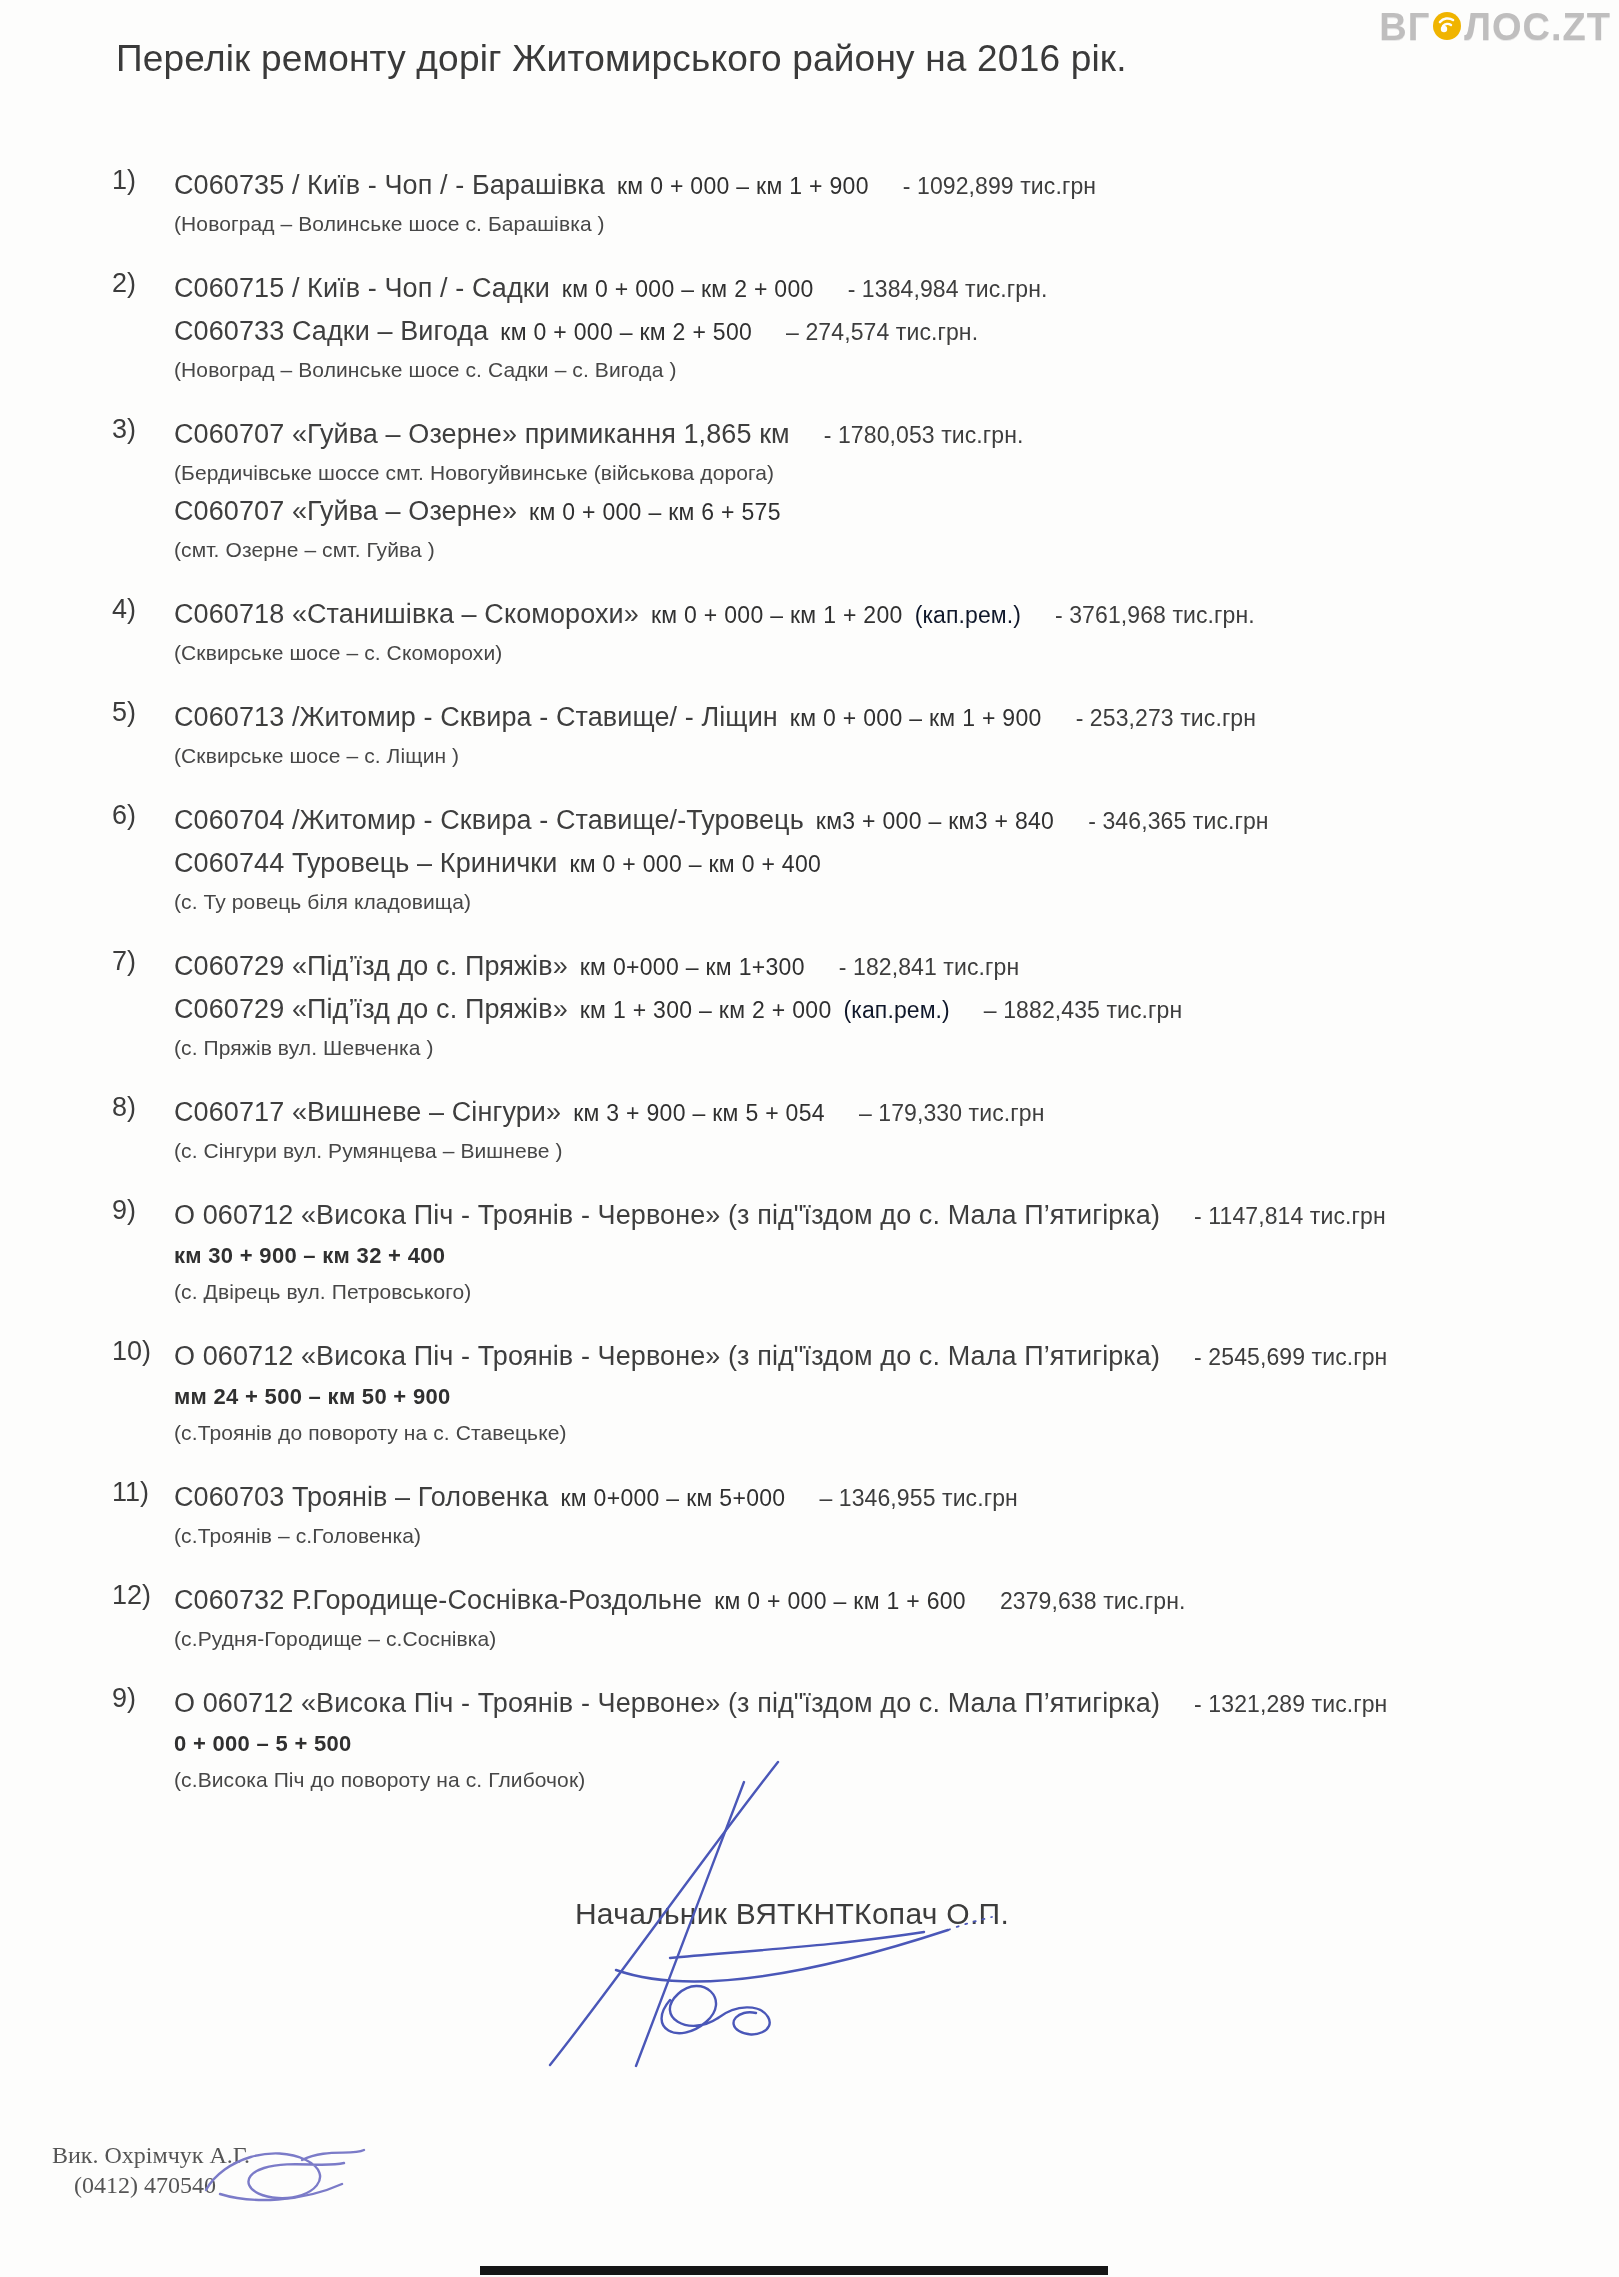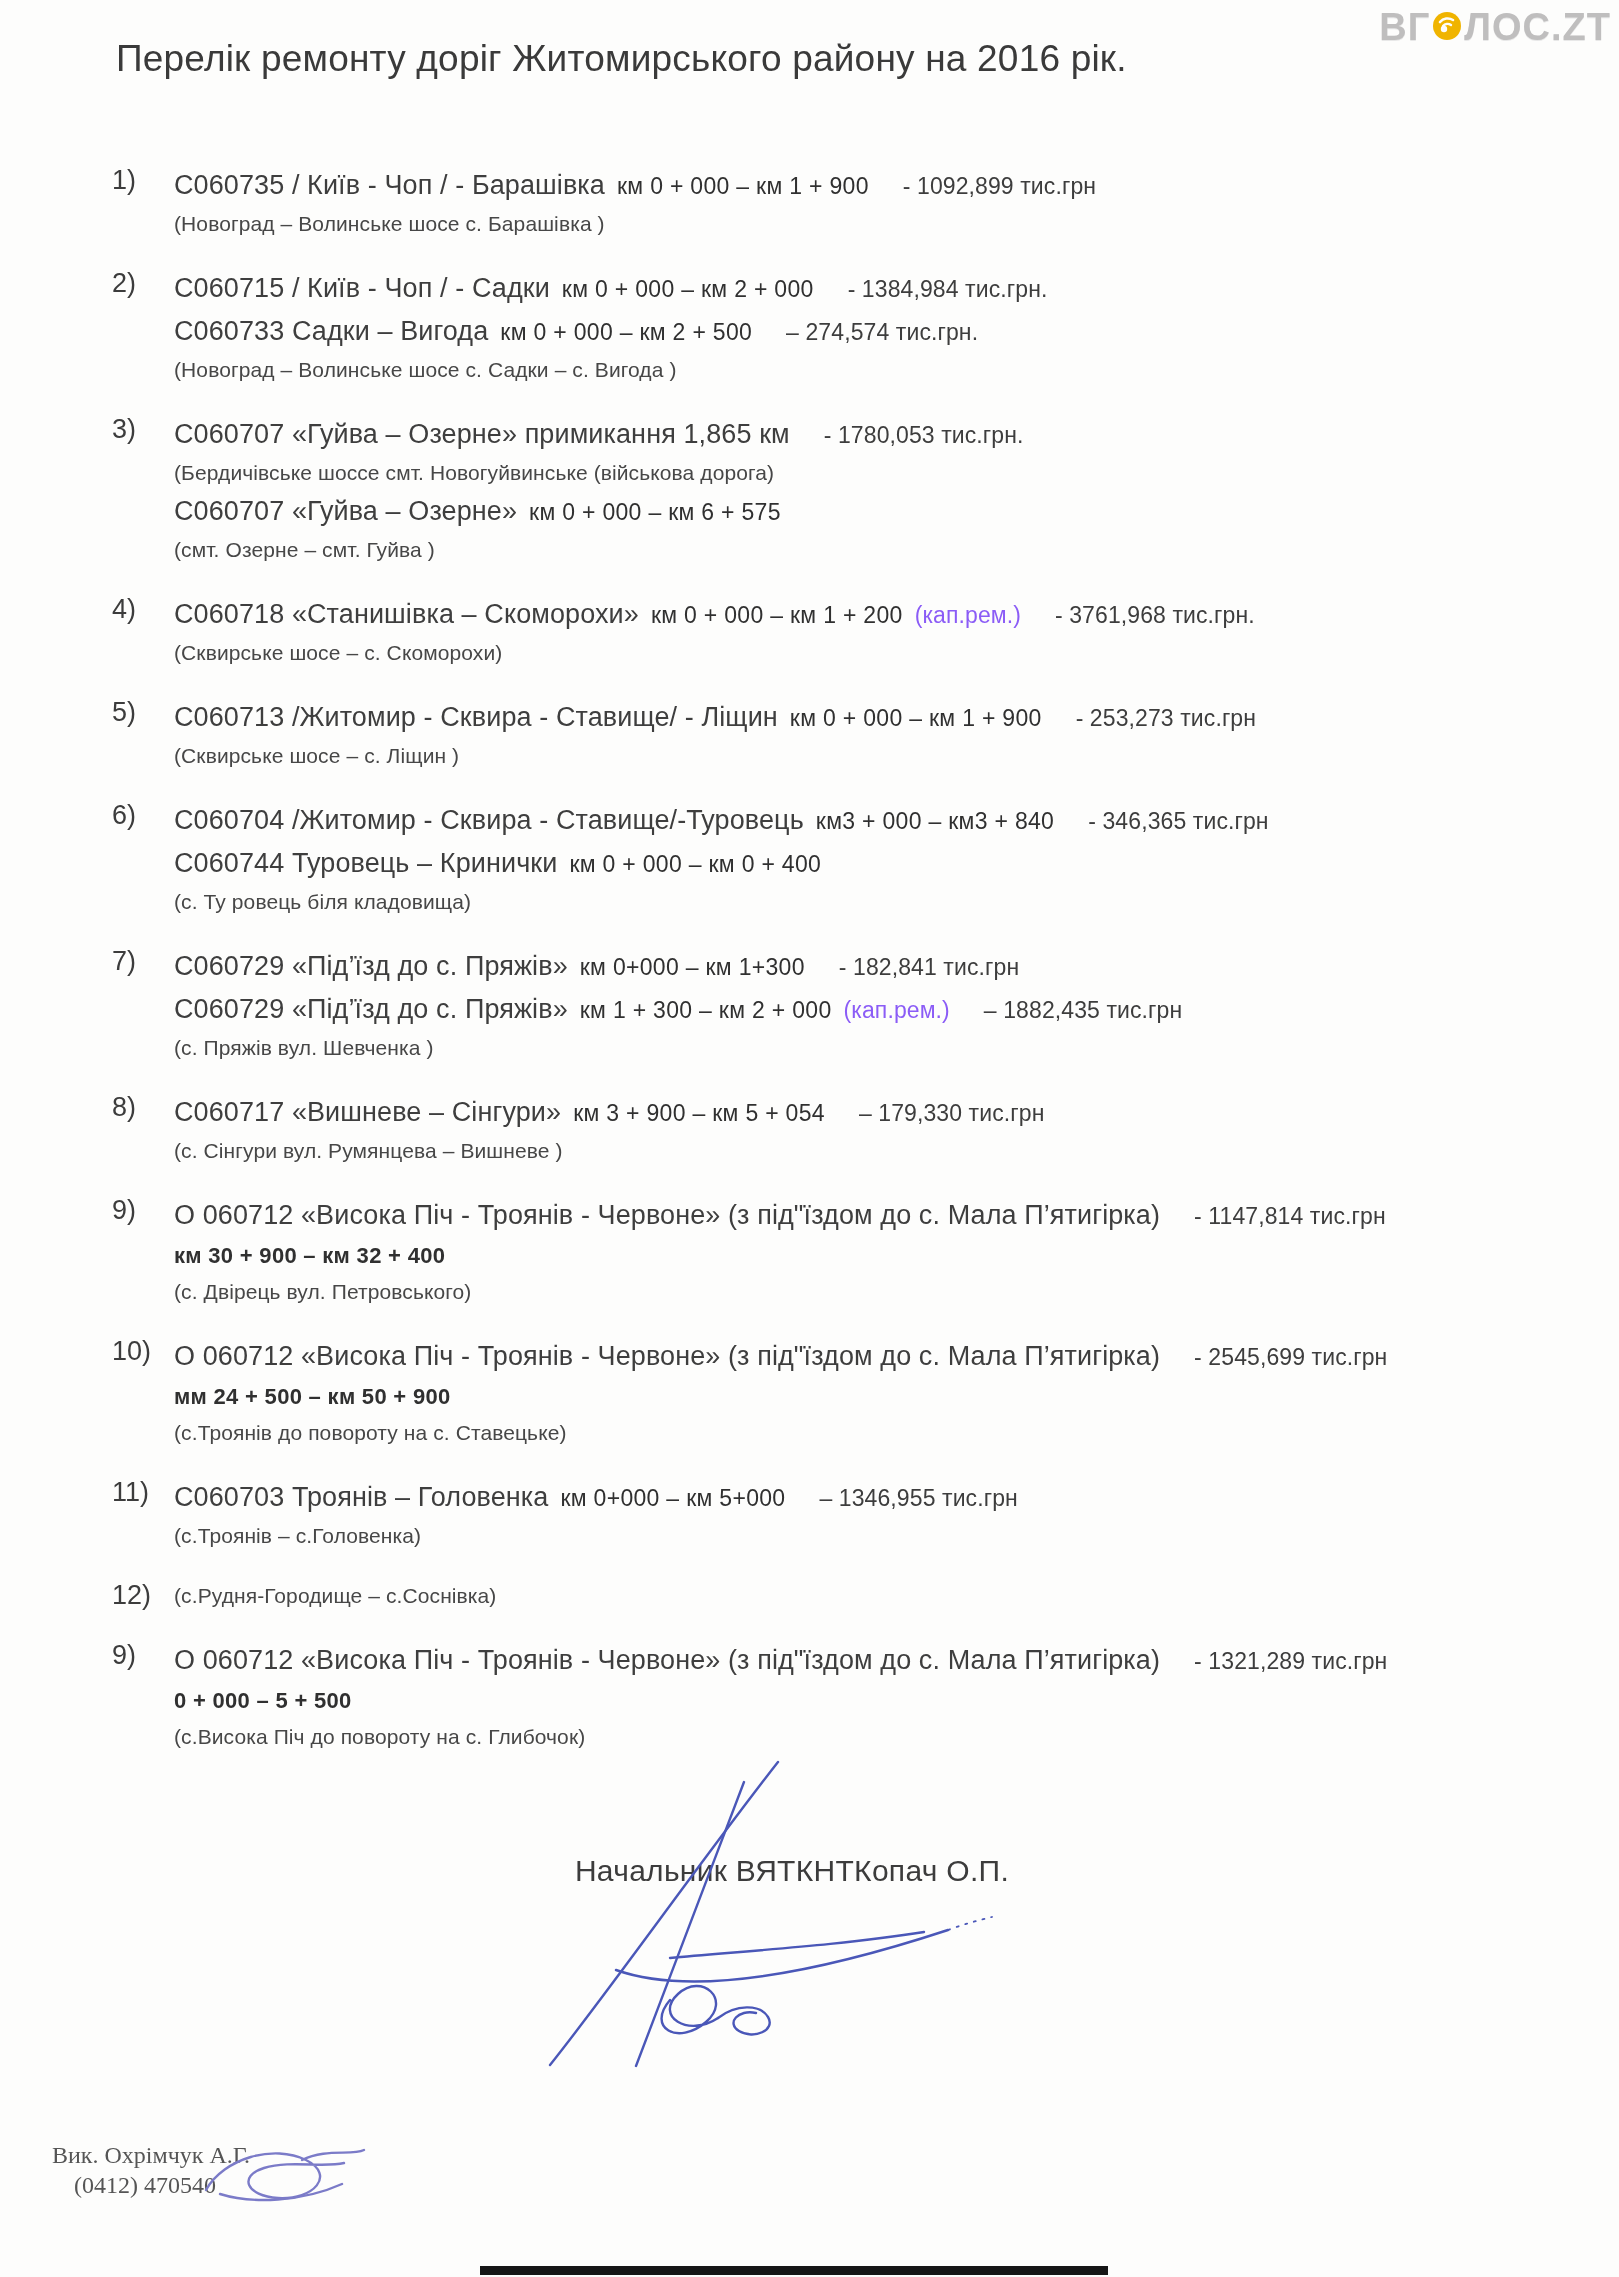--- a/index.html
+++ b/index.html
@@ -50,21 +50,21 @@
   }
   .line-main .km{
     font-weight:400;
     font-size:23px;
     color:#303030;
     margin-left:12px;
     letter-spacing:0.3px;
   }
   .line-main .mid{
     font-size:23px;
-    color:#8b5cf6;
+    color:#0f172a;
     margin-left:12px;
   }
   .line-main .amount{
     font-size:23px;
     color:#3d3d3d;
     margin-left:34px;
   }
   .line-km{
     font-weight:700;
     font-size:22px;
@@ -211,20 +211,21 @@
       <div class="item">
         <div class="num">11)</div>
         <div class="content">
           <div class="line-main"><span>С060703 Троянів – Головенка</span><span class="km">км 0+000 – км 5+000</span><span class="amount">– 1346,955 тис.грн</span></div>
           <div class="line-note">(с.Троянів – с.Головенка)</div>
         </div>
       </div>
       <div class="item">
         <div class="num">12)</div>
         <div class="content">
+          <div class="line-main"><span>С060732 Р.Городище-Соснівка-Роздольне</span><span class="km">км 0 + 000 –  км 1 + 600</span><span class="amount">2379,638 тис.грн.</span></div>
           <div class="line-note">(с.Рудня-Городище – с.Соснівка)</div>
         </div>
       </div>
       <div class="item">
         <div class="num">9)</div>
         <div class="content">
           <div class="line-main"><span>О 060712 «Висока Піч - Троянів - Червоне» (з під"їздом до с. Мала П’ятигірка)</span><span class="amount">- 1321,289 тис.грн</span></div>
           <div class="line-km">0 + 000 – 5 + 500</div>
           <div class="line-note">(с.Висока Піч до повороту на с. Глибочок)</div>
         </div>

